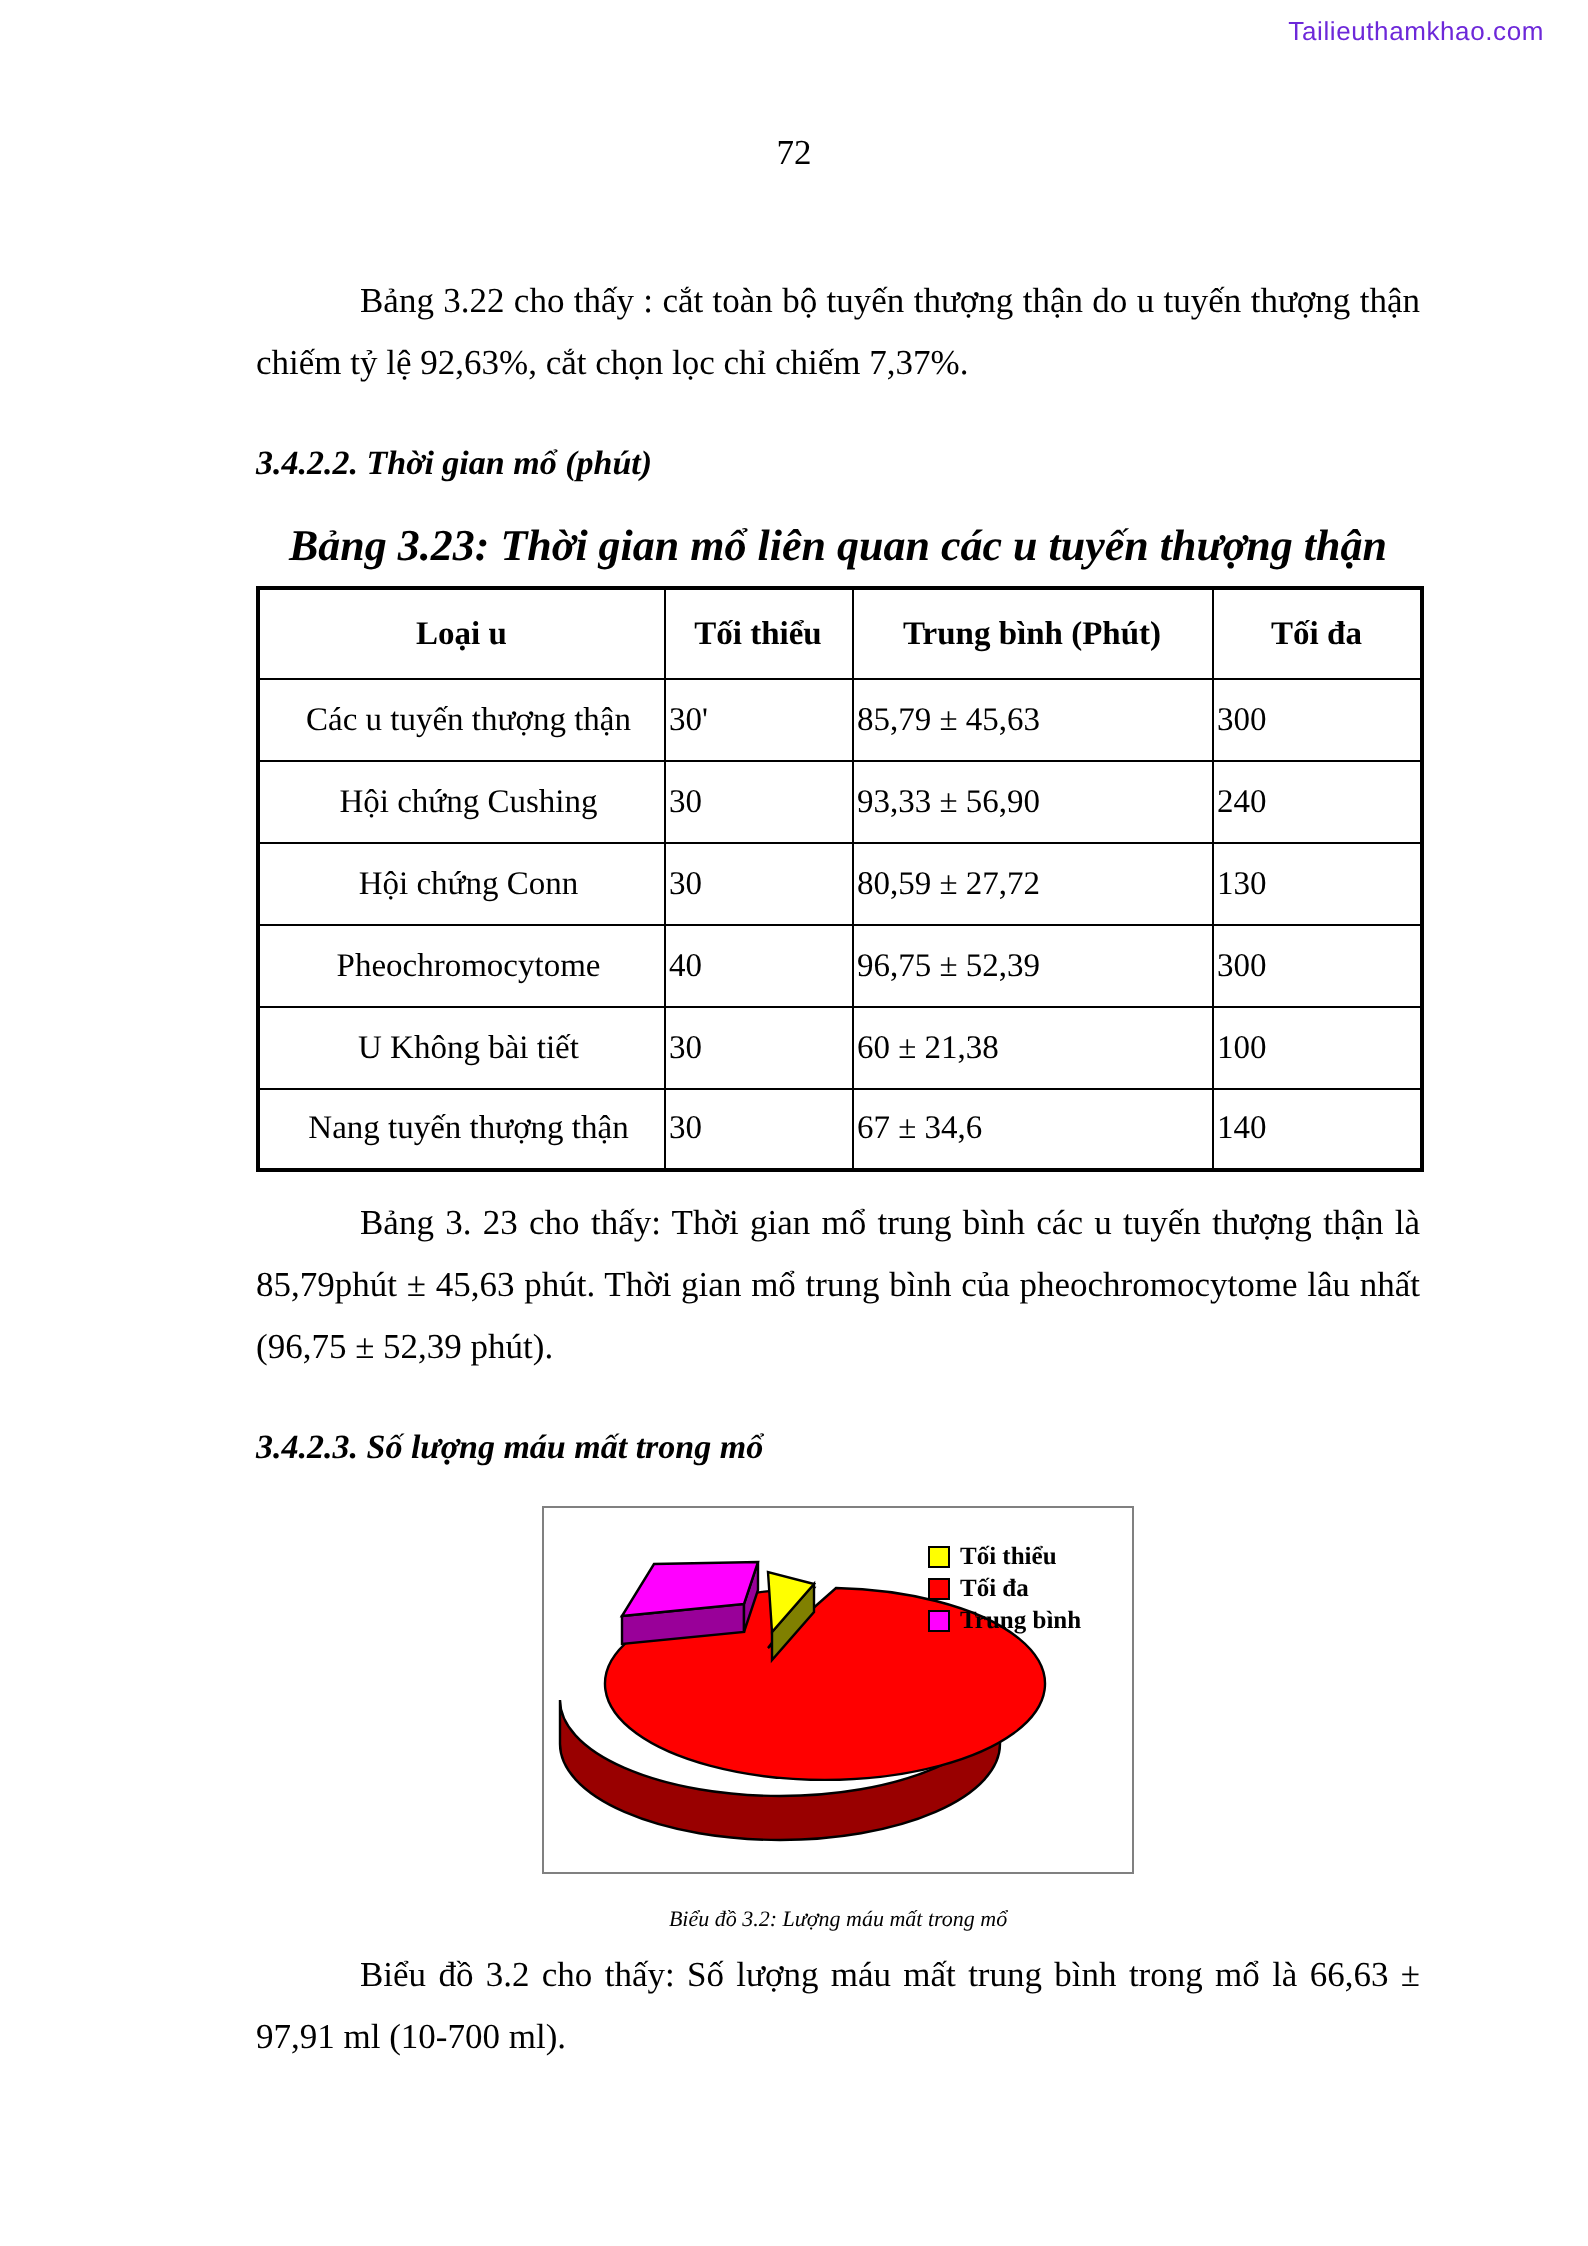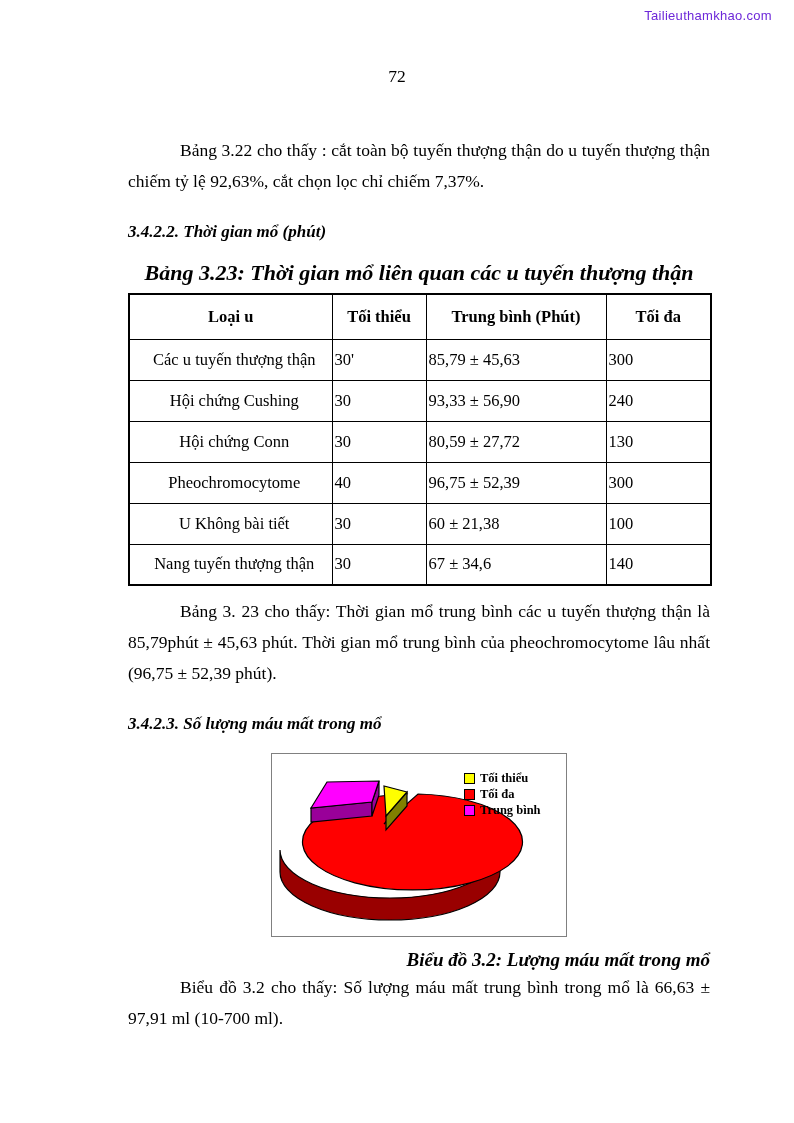--- a/index.html
+++ b/index.html
@@ -149,24 +149,24 @@
   .legend-swatch {
     width: 9px;
     height: 9px;
     border: 1px solid #000;
     margin-right: 5px;
     flex: 0 0 auto;
   }
 
   .figure-caption {
     margin: 11px 0 0 0;
-    font-size: 19px;
-    font-weight: bold;
+    font-size: 11px;
+    font-weight: normal;
     font-style: italic;
-    text-align: right;
+    text-align: center;
     line-height: 24px;
   }
 
   .after-chart-text {
     margin-top: 12px;
   }
   .spacer-sm { height: 10px; }
 </style>
 </head>
 <body>

